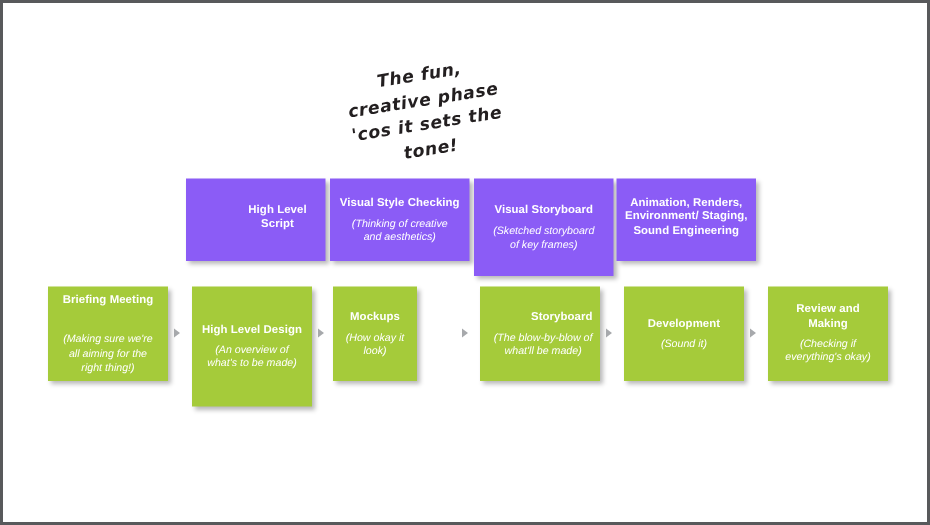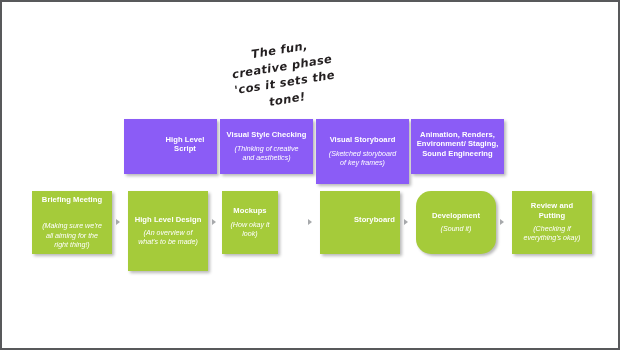--- a/index.html
+++ b/index.html
@@ -134,29 +134,31 @@
 what's to be made)</div>
   </div>
 
   <div class="node green" style="left:220px; top:189px; width:56px; height:63px;">
     <div class="title">Mockups</div>
     <div class="sub">(How okay it look)</div>
   </div>
 
   <div class="node green" style="left:318px; top:189px; width:80px; height:63px;align-items:flex-end;">
     <div class="title">Storyboard</div>
+    <div class="sub">(The blow-by-blow of
+what'll be made)</div>
   </div>
 
-  <div class="node green" style="left:414px; top:189px; width:80px; height:63px;border-radius:15px;">
+  <div class="node green" style="left:414px; top:189px; width:80px; height:63px;">
     <div class="title">Development</div>
     <div class="sub">(Sound it)</div>
   </div>
 
   <div class="node green" style="left:510px; top:189px; width:80px; height:63px;">
-    <div class="title">Review and Putting</div>
+    <div class="title">Review and Making</div>
     <div class="sub">(Checking if
 everything's okay)</div>
   </div>
 
   <div class="arrow" style="left:114px; top:217px;"></div>
   <div class="arrow" style="left:210px; top:217px;"></div>
   <div class="arrow" style="left:306px; top:217px;"></div>
   <div class="arrow" style="left:402px; top:217px;"></div>
   <div class="arrow" style="left:498px; top:217px;"></div>
 

